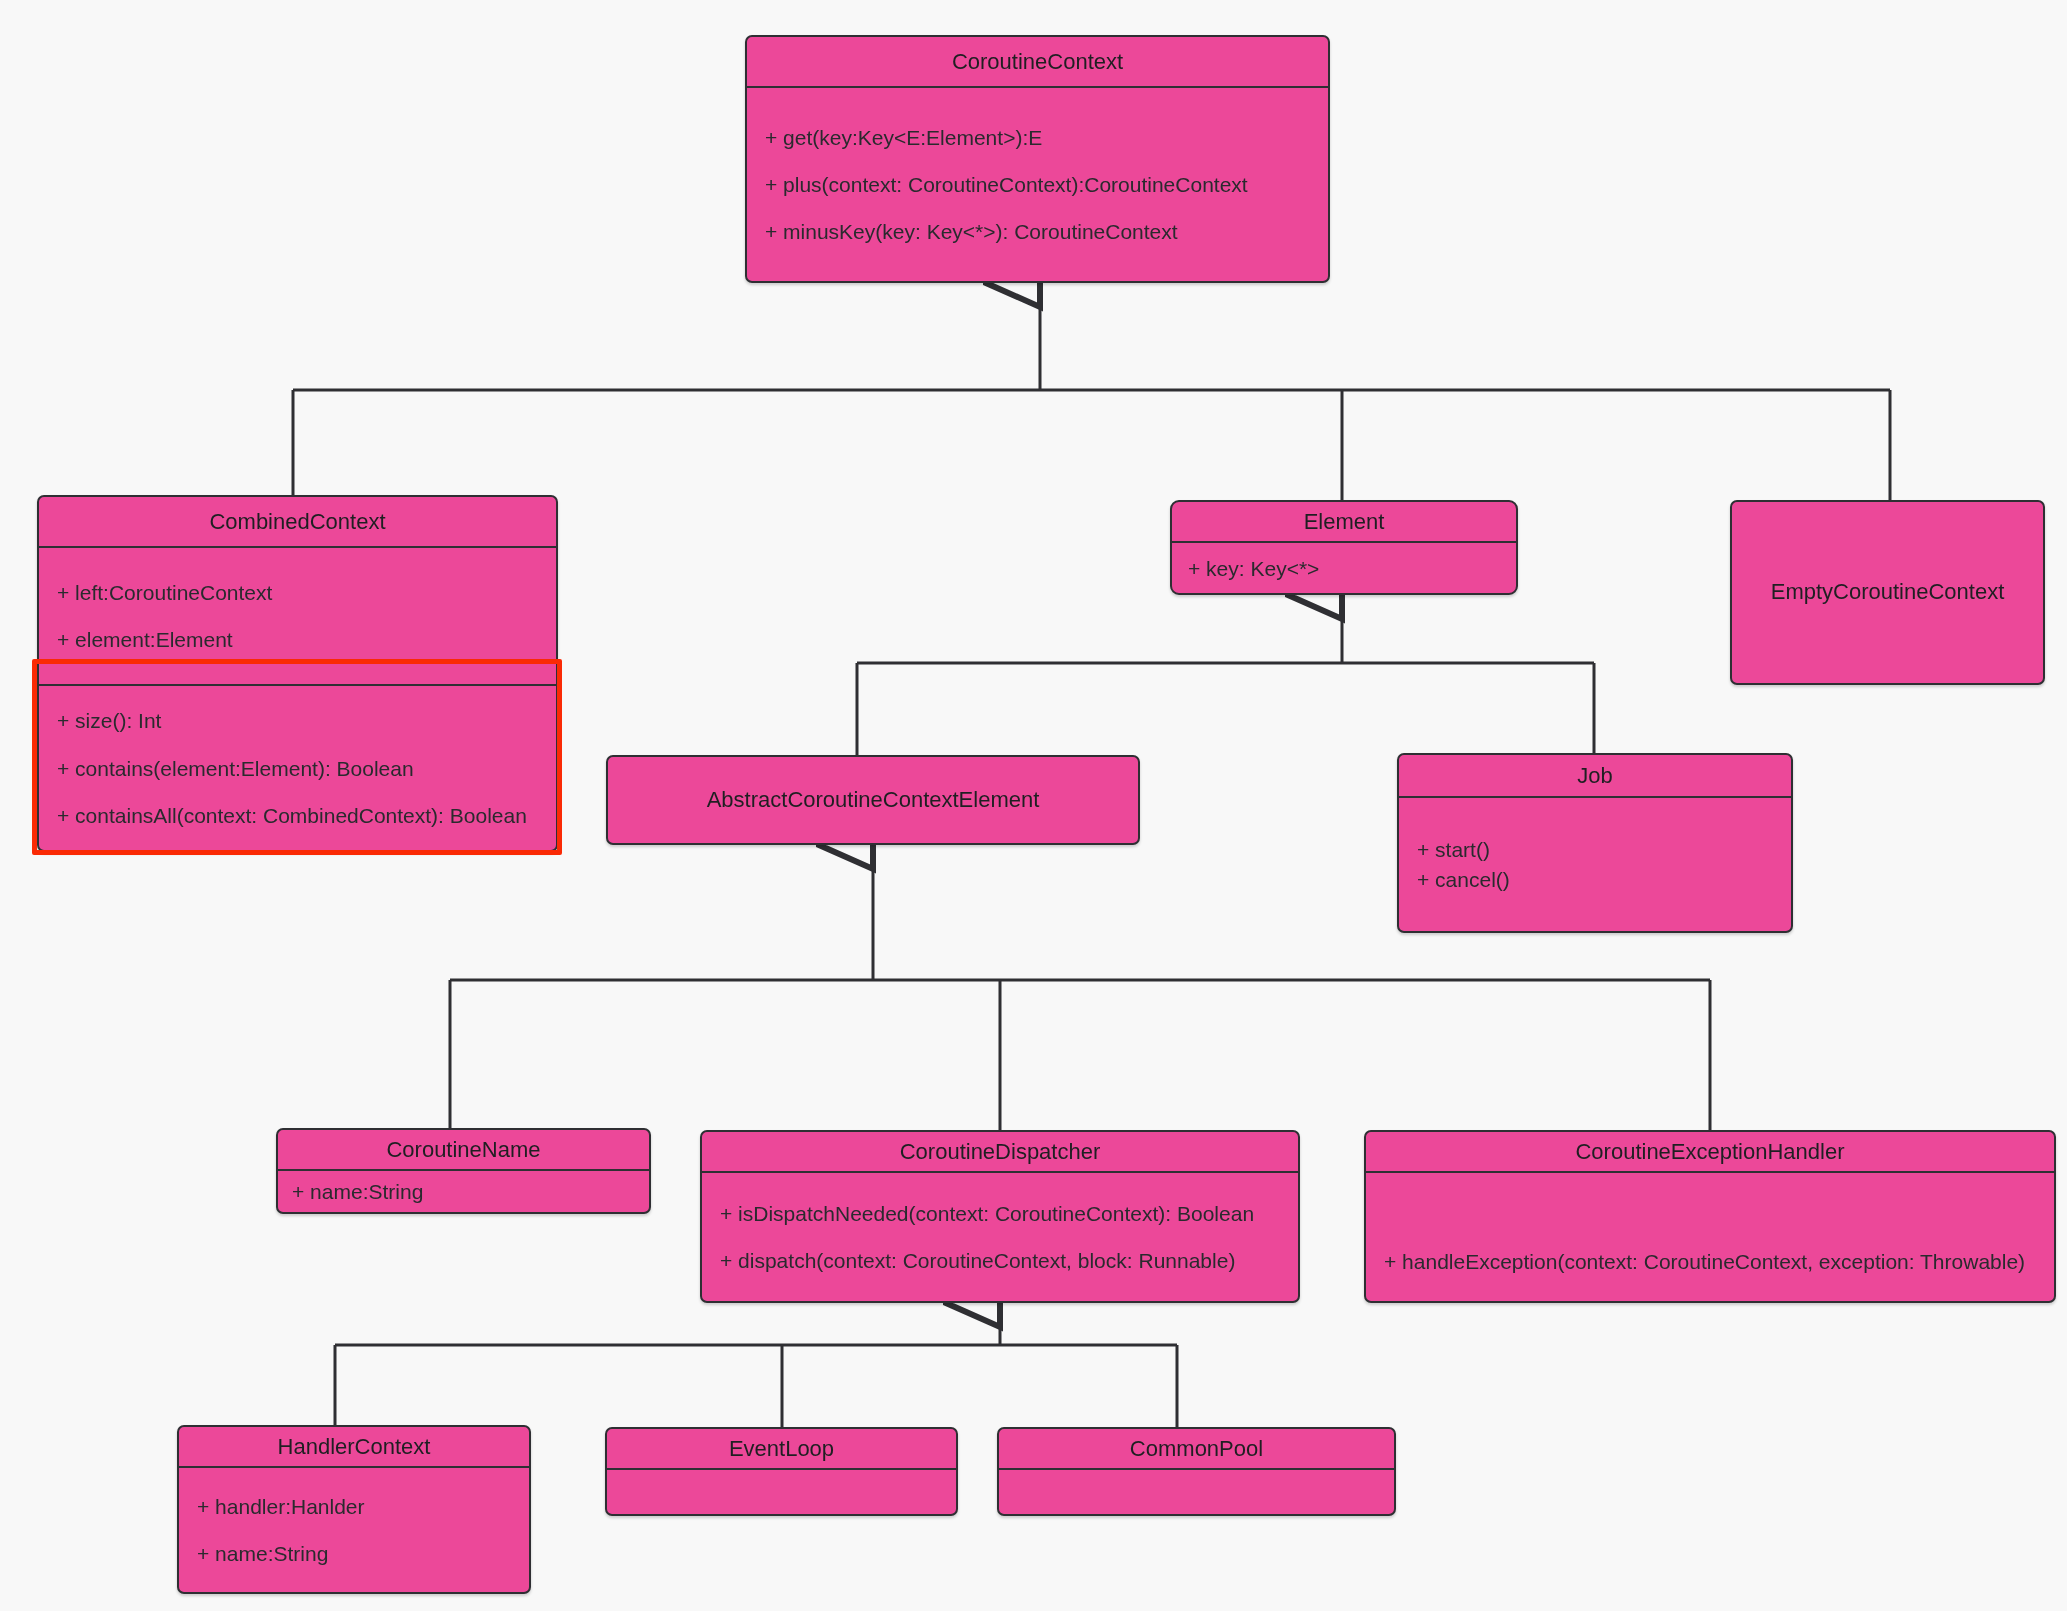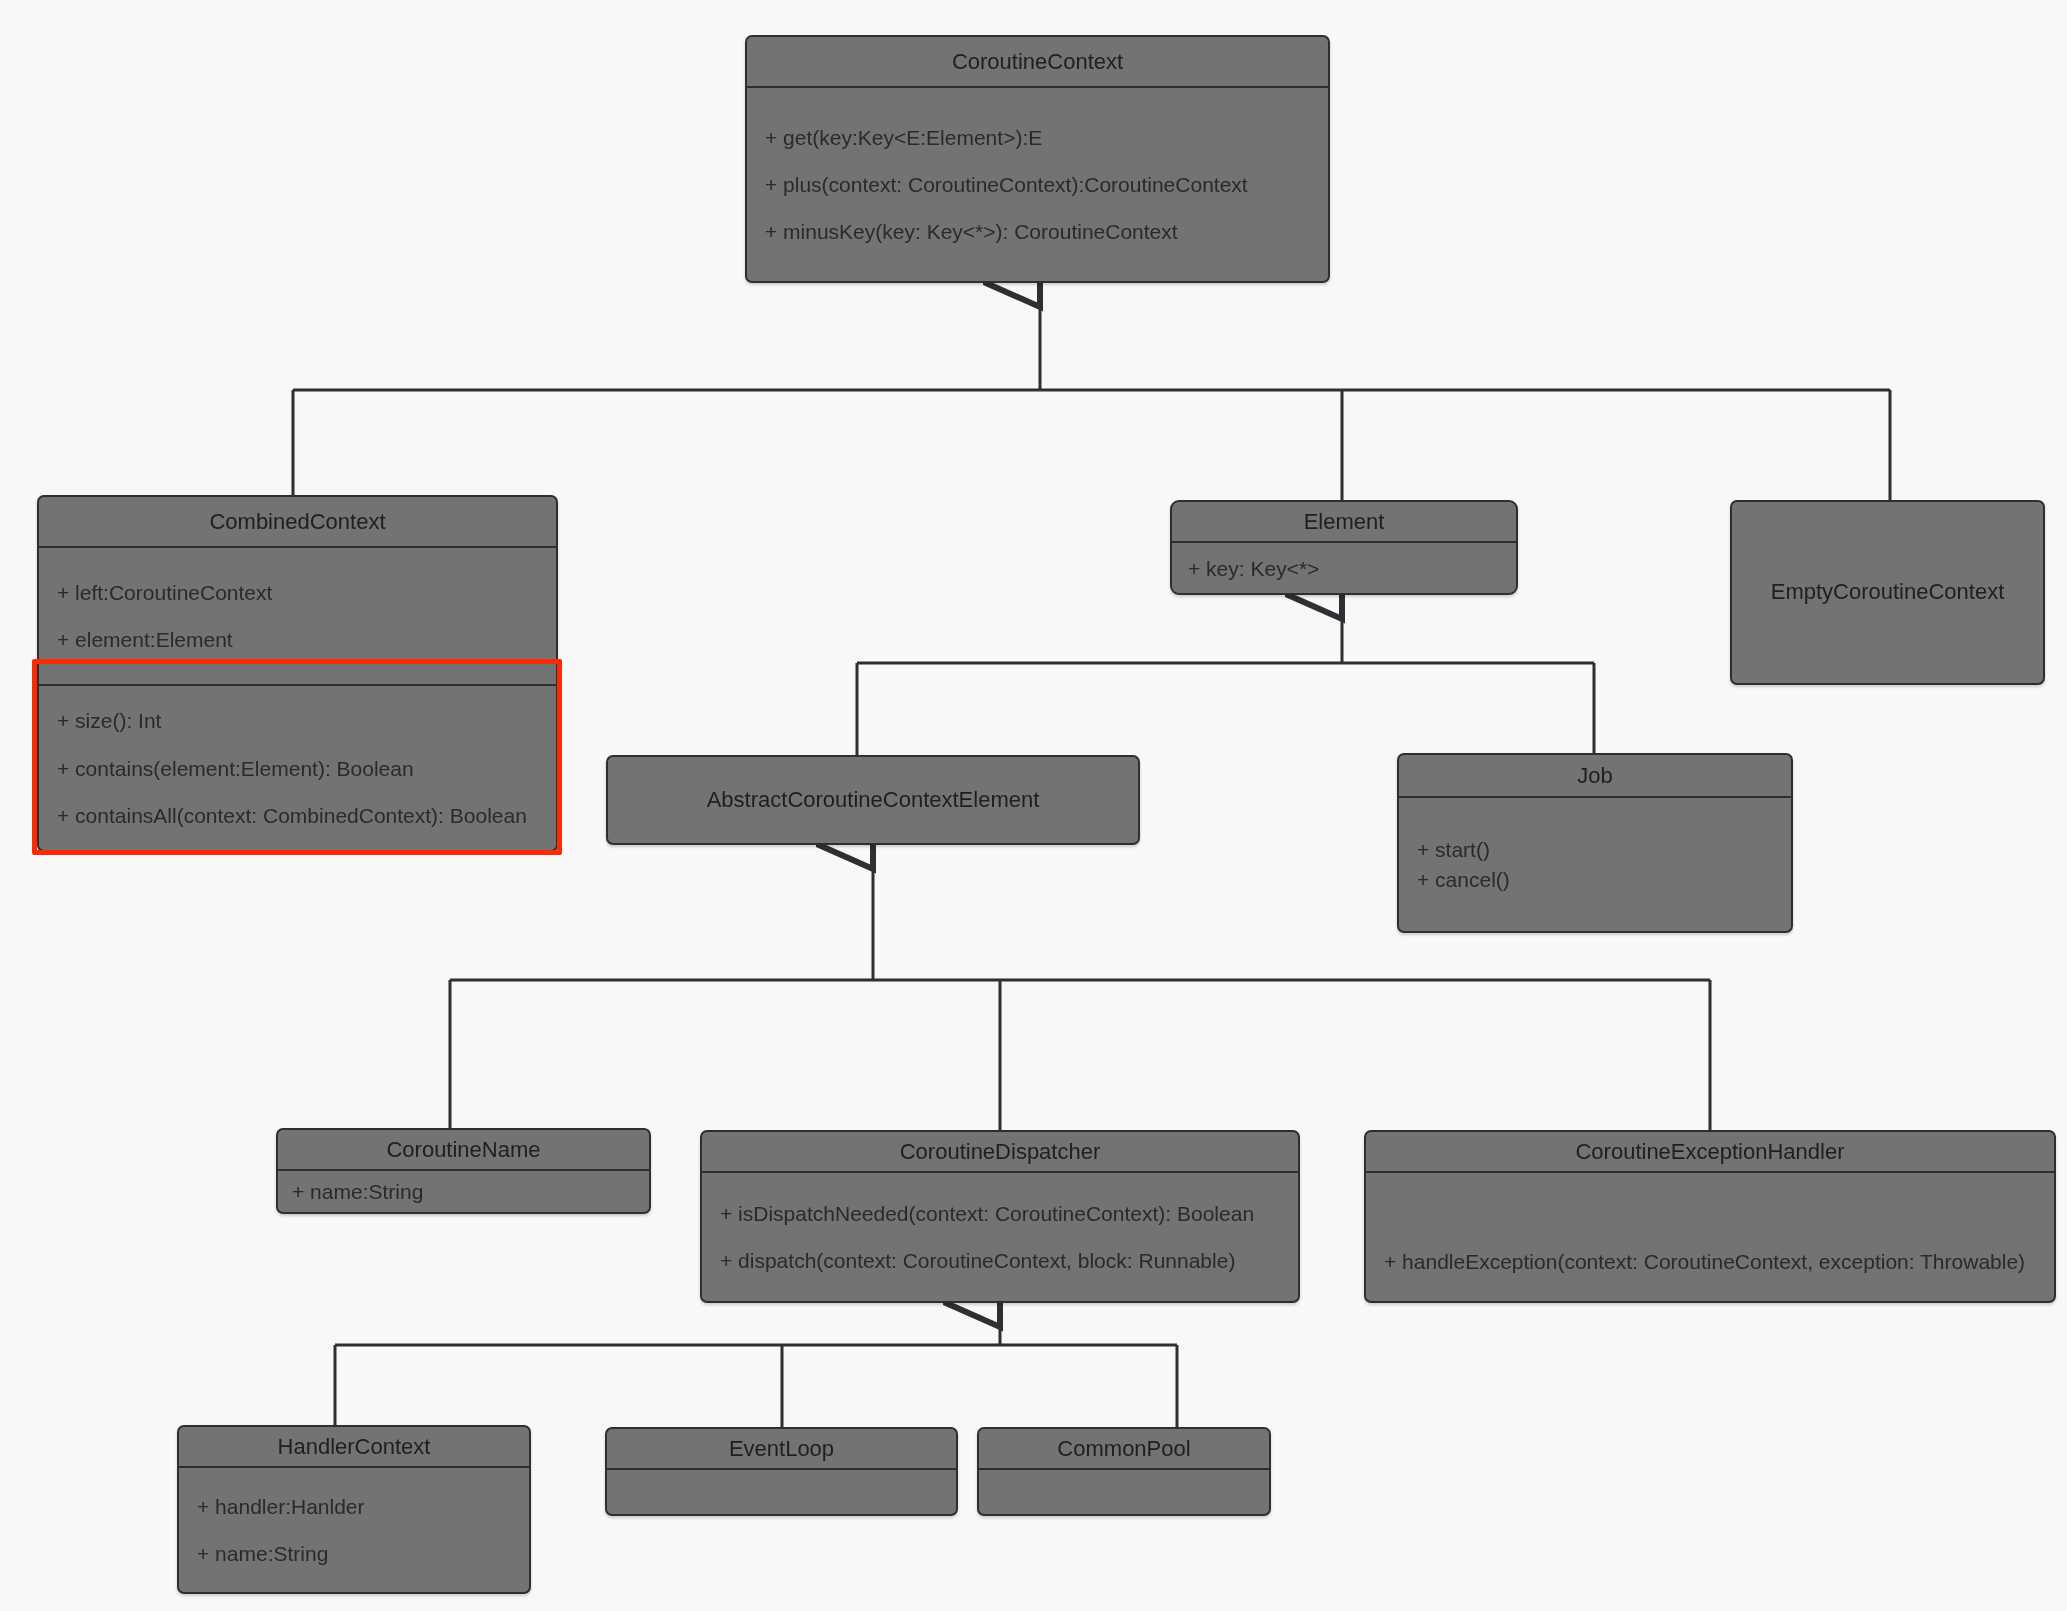--- a/index.html
+++ b/index.html
@@ -28,21 +28,21 @@
     left: 0;
     top: 0;
     width: 2067px;
     height: 1611px;
     pointer-events: none;
   }
   
   .uml-class {
     position: absolute;
     box-sizing: border-box;
-    background: #737373;
+    background: #ec4899;
     border: 2.5px solid #2f2f33;
     border-radius: 7px;
     box-shadow: 0 2px 3px rgba(0,0,0,0.18);
     display: flex;
     flex-direction: column;
     overflow: hidden;
   }
   .class-title {
     text-align: center;
     font-size: 22px;
@@ -216,18 +216,18 @@
       <div class="member">+ handler:Hanlder</div>
       <div class="member">+ name:String</div>
     </div>
   </div>
 
   <div class="uml-class divided" style="left:605px; top:1427px; width:353px; height:89px;">
     <div class="class-title" style="padding:8px 8px 7px 8px;">EventLoop</div>
     <div class="compartment empty"></div>
   </div>
 
-  <div class="uml-class divided" style="left:977px; top:1427px; width:294px; height:89px;justify-content:space-between;">
+  <div class="uml-class divided" style="left:997px; top:1427px; width:399px; height:89px;justify-content:space-between;">
     <div class="class-title" style="padding:8px 8px 7px 8px;">CommonPool</div>
     <div class="compartment empty"></div>
   </div>
 
 </div>
 
 </body></html>

